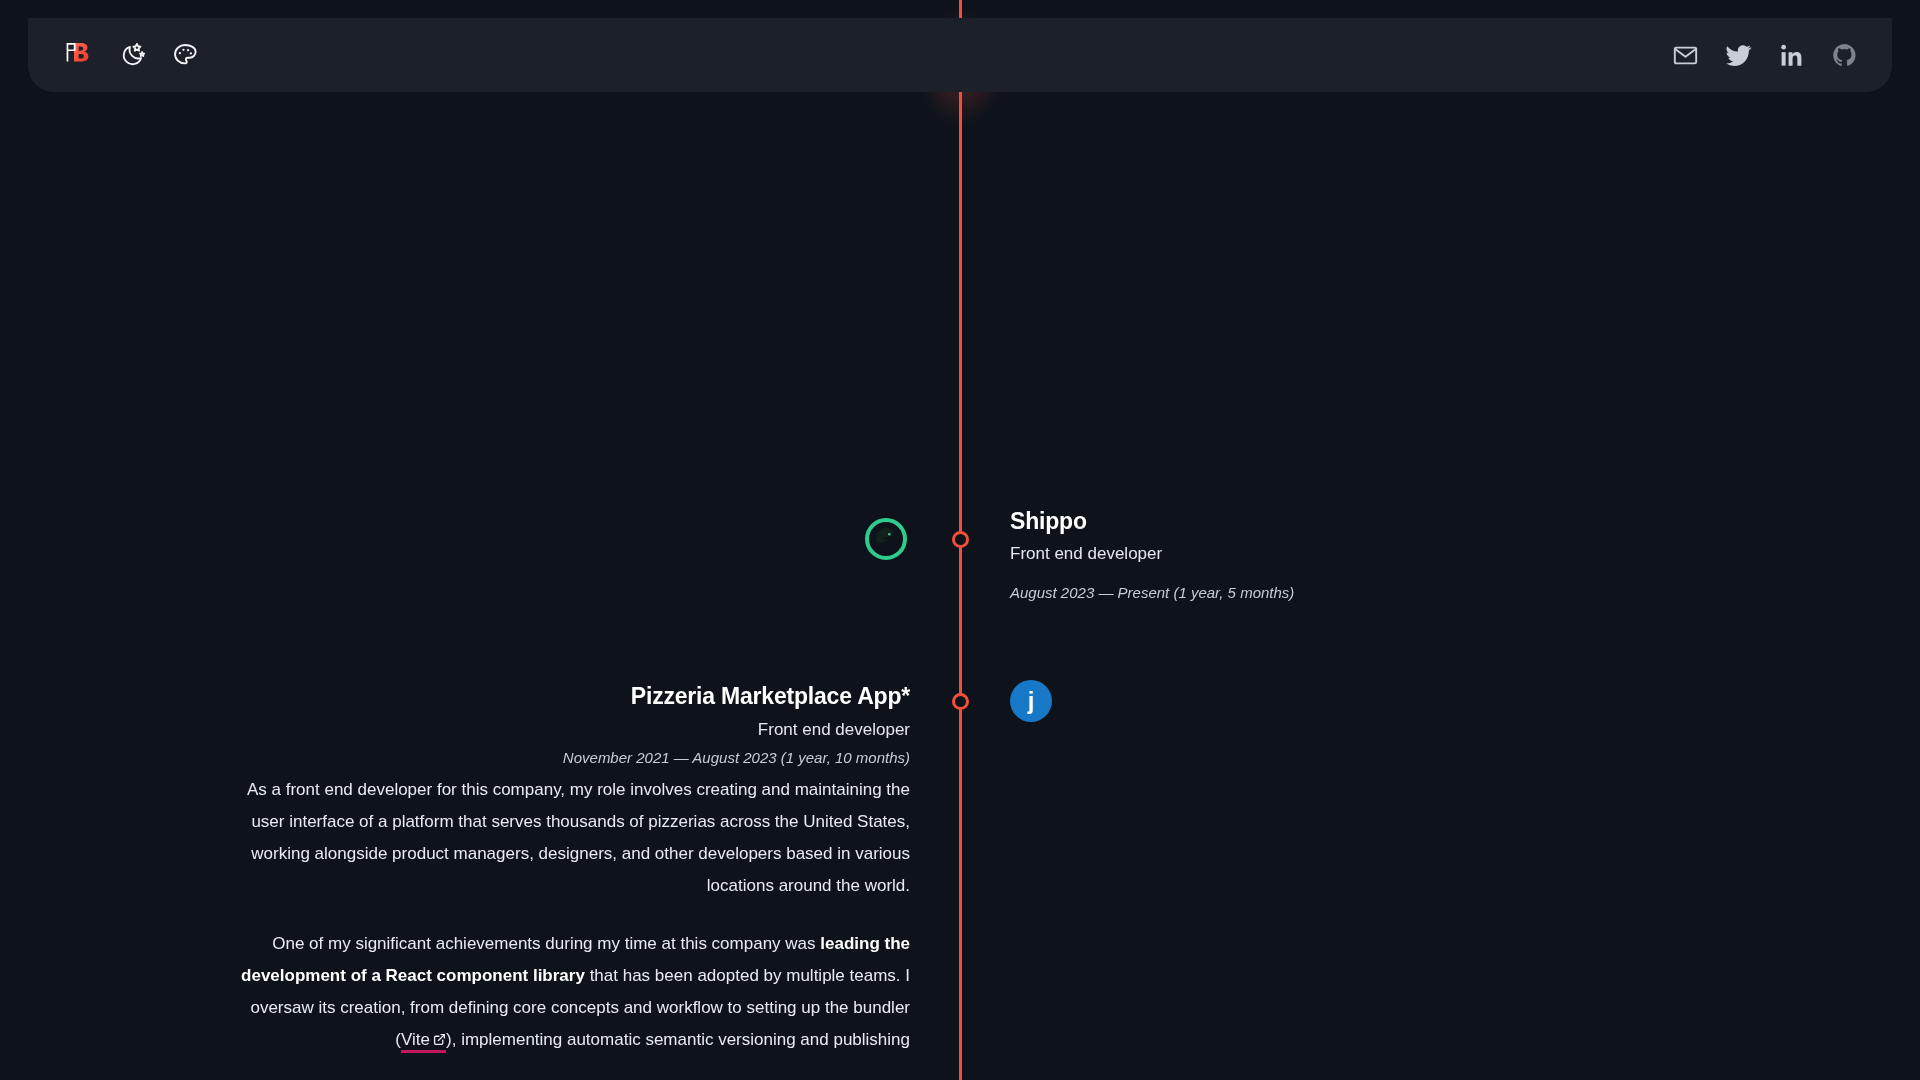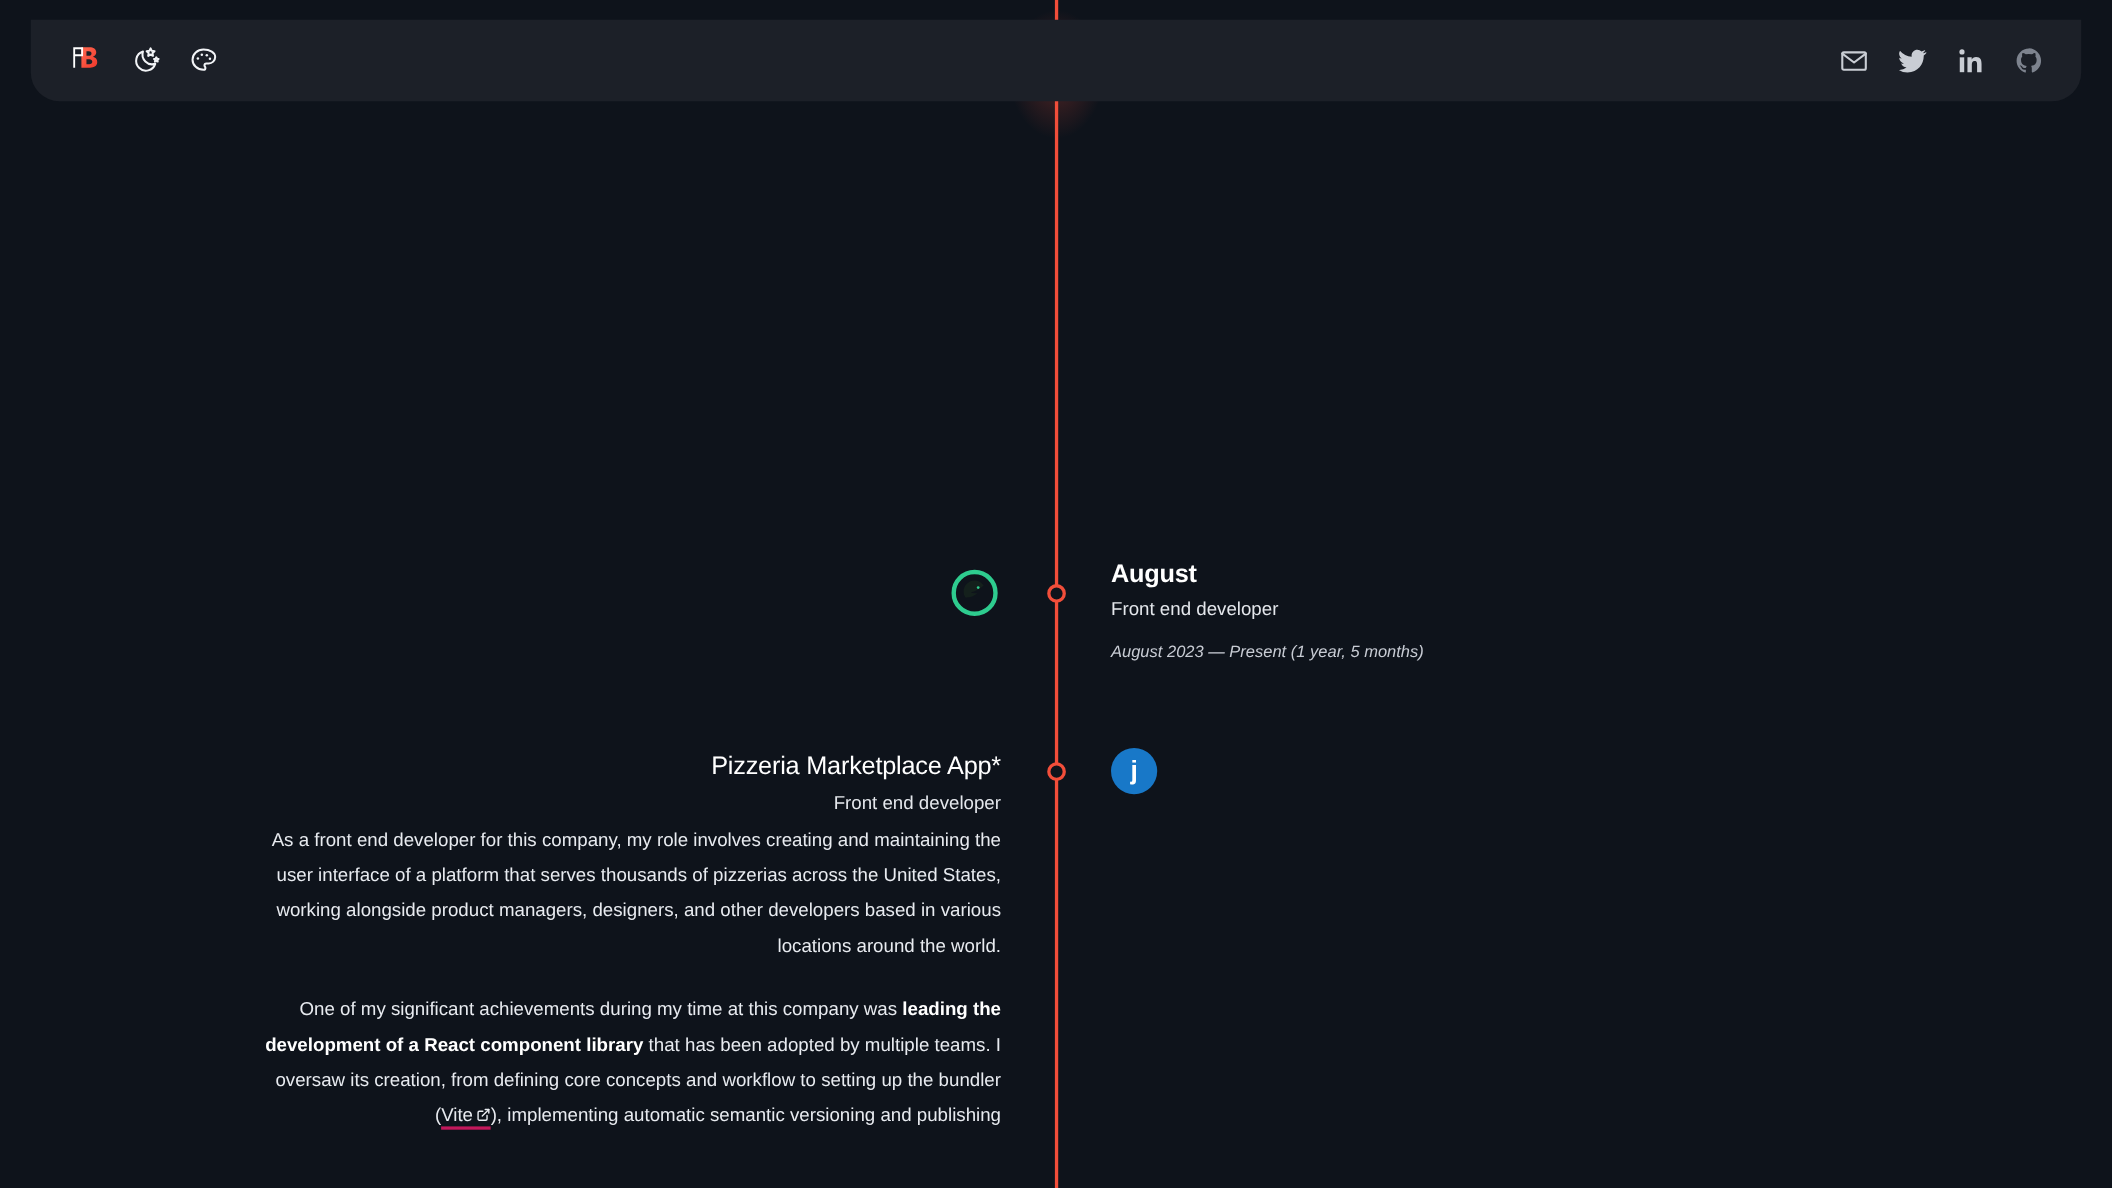--- a/index.html
+++ b/index.html
@@ -78,21 +78,21 @@
   }
   .entry-right .e-dates {
     font-size:15px; color:#c8ccd4; font-style:italic; margin-top:20px;
   }
 
   
   .entry-left {
     right:1010px; width:700px; text-align:right;
   }
   .entry-left .e-title {
-    font-size:23px; font-weight:normal; color:#ffffff;
+    font-size:23px; font-weight:bold; color:#ffffff;
     letter-spacing:-0.2px;
   }
   .entry-left .e-role {
     font-size:17px; color:#e4e7ec; margin-top:10px;
   }
   .entry-left .e-dates {
     font-size:15px; color:#c8ccd4; font-style:italic; margin-top:9px;
   }
   .e-note {
     font-size:13.5px; color:#8d939e; margin-top:7px;
@@ -146,34 +146,35 @@
 <div class="marker" style="top:531px;"></div>
 
 <div class="company-logo logo-shippo" style="top:518px;">
   <svg viewBox="0 0 24 24">
     <path fill="#14201c" d="M12 3C7.6 3 4 6.6 4 11c0 1.6.5 3.1 1.3 4.3 2.9.3 6.2-.9 8.8-3.3-1.9.4-3.6.2-4.9-.5 3.1-.3 6.6-2 9.4-4.8C17.1 4.4 14.7 3 12 3z"></path>
     <circle fill="#2ecc8f" cx="14.6" cy="8.1" r="1"></circle>
   </svg>
 </div>
 
 <div class="entry entry-right" style="top:508px;">
-  <div class="e-title">August</div>
+  <div class="e-title">Shippo</div>
   <div class="e-role">Front end developer</div>
   <div class="e-dates">August 2023 — Present (1 year, 5 months)</div>
 </div>
 
 <div class="marker" style="top:693px;"></div>
 
 <div class="company-logo logo-just" style="top:680px;">
   <span>j</span>
 </div>
 
 <div class="entry entry-left" style="top:683px;">
   <div class="e-title">Pizzeria Marketplace App*</div>
   <div class="e-role">Front end developer</div>
+  <div class="e-dates">November 2021 — August 2023 (1 year, 10 months)</div>
 
   <div class="e-body">
     <span>As a front end developer for this company, my role involves creating and maintaining the user interface of a platform that serves thousands of pizzerias across the United States, working alongside product managers, designers, and other developers based in various locations around the world.</span>
   </div>
 
   <div class="e-body">
     <span>One of my significant achievements during my time at this company was </span><b>leading the development of a React component library</b><span> that has been adopted by multiple teams. I oversaw its creation, from defining core concepts and workflow to setting up the bundler (</span><a class="ext-link" href="#"><span>Vite</span><span class="ext-link-icon"><svg viewBox="0 0 24 24" fill="none" stroke="#e8ebf0" stroke-width="2.4" stroke-linecap="round" stroke-linejoin="round">
             <path d="M18 13v6a2 2 0 0 1-2 2H5a2 2 0 0 1-2-2V8a2 2 0 0 1 2-2h6"></path>
             <polyline points="15 3 21 3 21 9"></polyline>
             <line x1="10" y1="14" x2="21" y2="3"></line>

